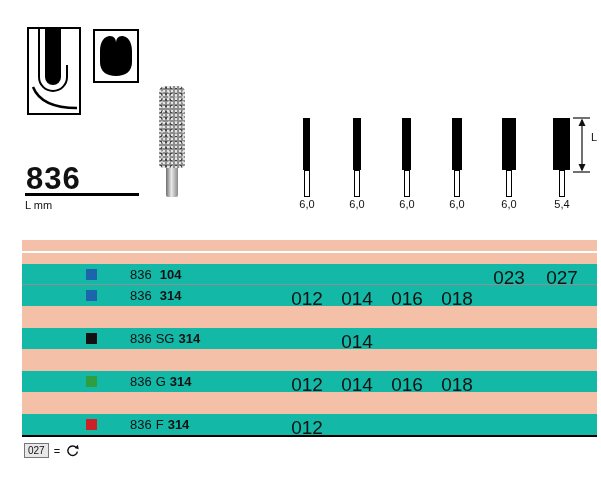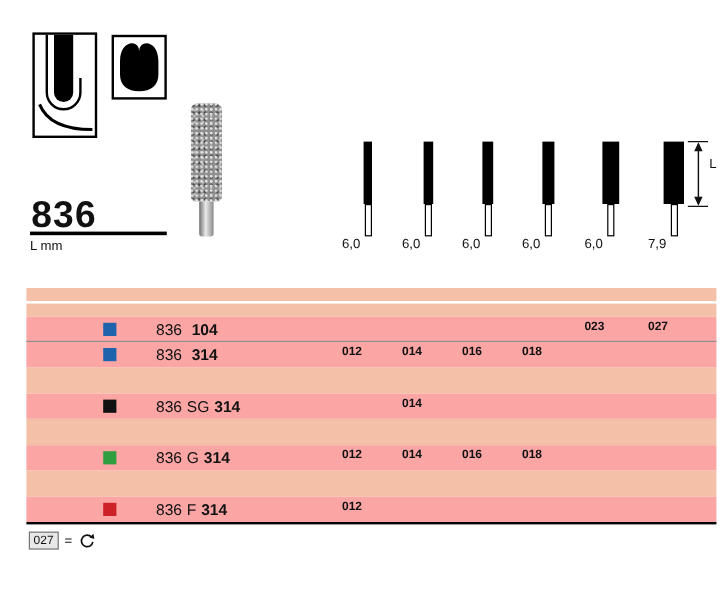--- a/index.html
+++ b/index.html
@@ -34,36 +34,36 @@
   .h1{left:303px;width:7px}.h2{left:353px;width:8px}.h3{left:402px;width:9px}
   .h4{left:452px;width:10px}.h5{left:502px;width:14px}.h6{left:553px;width:17px}
   .bshaft{position:absolute;top:170px;height:27px;width:6px;background:#fff;border:1px solid #000}
   .s1{left:304px}.s2{left:354px}.s3{left:404px}.s4{left:454px}.s5{left:506px}.s6{left:559px}
 
   .larrow{position:absolute;left:573px;top:113px}
   .llabel{position:absolute;left:591px;top:131px;font-size:11px}
 
   
   .lenrow{position:absolute;left:22px;top:198px;width:575px;height:14px}
-  .cell{position:absolute;width:44px;text-align:left}
+  .cell{position:absolute;width:44px;text-align:center}
   .len{font-size:11px;top:0}
   .c1{left:263px}.c2{left:313px}.c3{left:363px}.c4{left:413px}.c5{left:465px}.c6{left:518px}
 
   
   .table{position:absolute;left:22px;top:240px;width:575px}
   .stripe{height:11px}
   .stripe.tall{height:22px}
   .gap{height:2px;background:#fff}
-  .trow{position:relative;height:21px;background:#fca5a5;font-size:13px}
+  .trow{position:relative;height:21px;background:#14b8a6;font-size:13px}
   .r-sep{border-bottom:1px solid #8f8f8f}
   .sq{position:absolute;left:64px;top:5px;width:11px;height:11px}
   .lbl{position:absolute;left:108px;top:3px;white-space:nowrap}
   .lbl span{margin-right:4px}
   .lbl b{font-weight:700}
-  .trow .cell{top:3px;font-weight:700;font-size:10px}
+  .trow .cell{top:3px;font-weight:400;font-size:19px}
   .endline{height:2px;background:#000}
 
   
   .footer{position:absolute;left:24px;top:443px;display:flex;align-items:center;gap:5px;font-size:11px}
   .fcode{border:1px solid #777;background:#e8e8e8;padding:0 3px;font-size:10px;line-height:13px}
   .ftext sup{font-size:8px}
 </style>
 </head>
 <body>
 
@@ -110,21 +110,21 @@
     <polygon points="5.5,51 9,58.5 12.5,51" fill="#111"></polygon>
   </svg>
   <div class="llabel">L</div>
 
   <div class="lenrow">
     <span class="cell len c1">6,0</span>
     <span class="cell len c2">6,0</span>
     <span class="cell len c3">6,0</span>
     <span class="cell len c4">6,0</span>
     <span class="cell len c5">6,0</span>
-    <span class="cell len c6">7,9</span>
+    <span class="cell len c6">5,4</span>
   </div>
 
   <div class="table">
     <div class="stripe" style="background: rgb(245, 192, 168);"></div>
     <div class="gap"></div>
     <div class="stripe" style="background: rgb(245, 192, 168);"></div>
 
     <div class="trow r-sep">
       <span class="sq" style="background: rgb(29, 100, 173);"></span>
       <span class="lbl">

